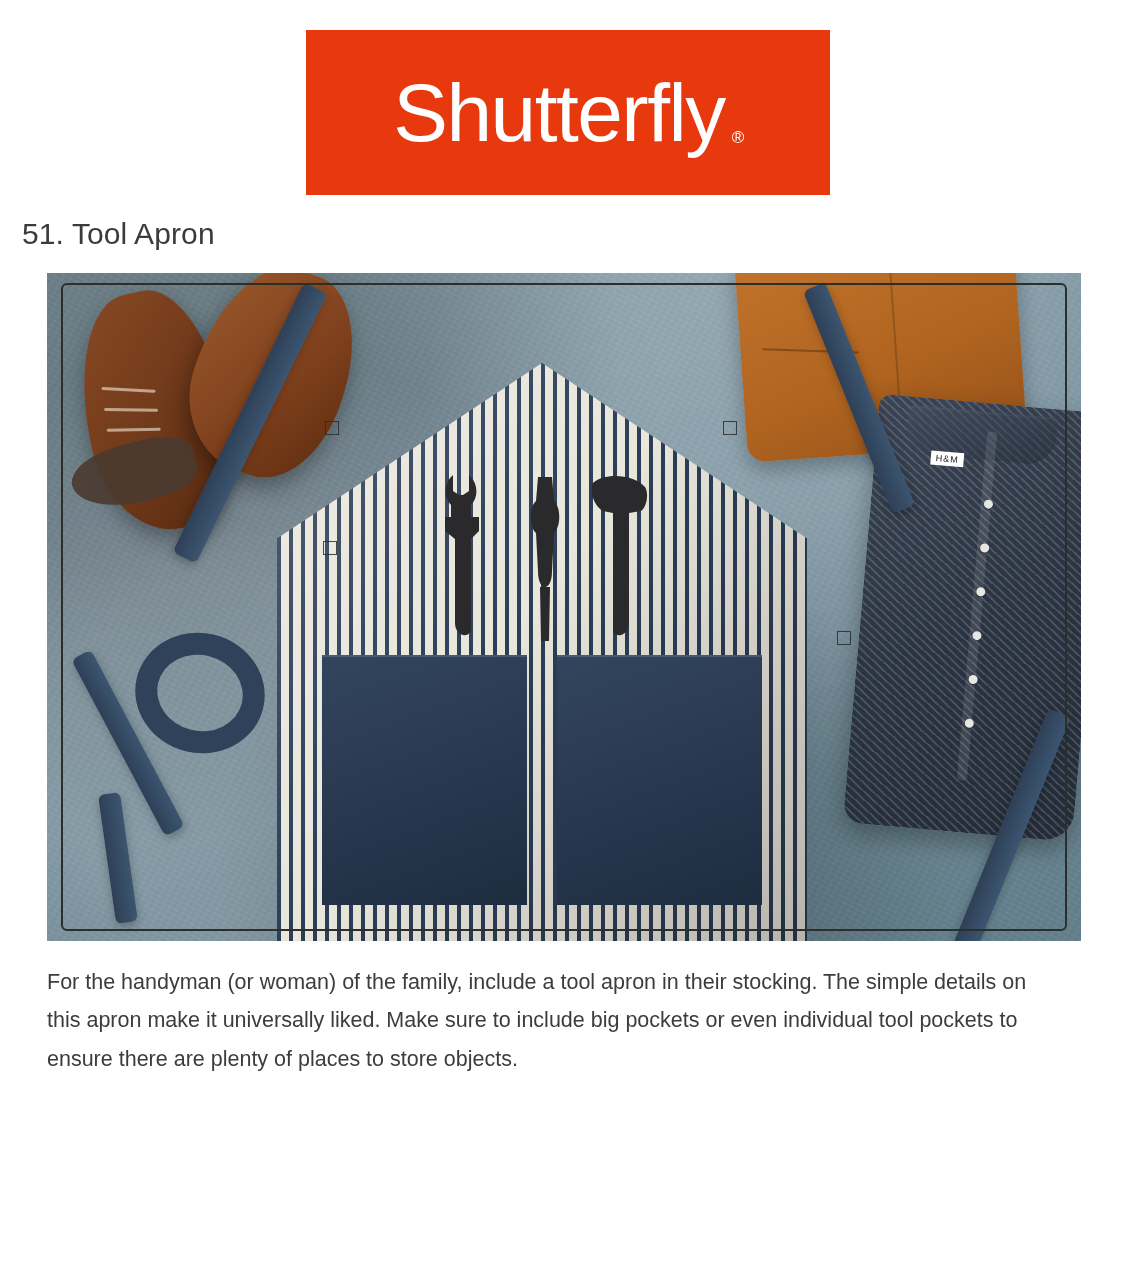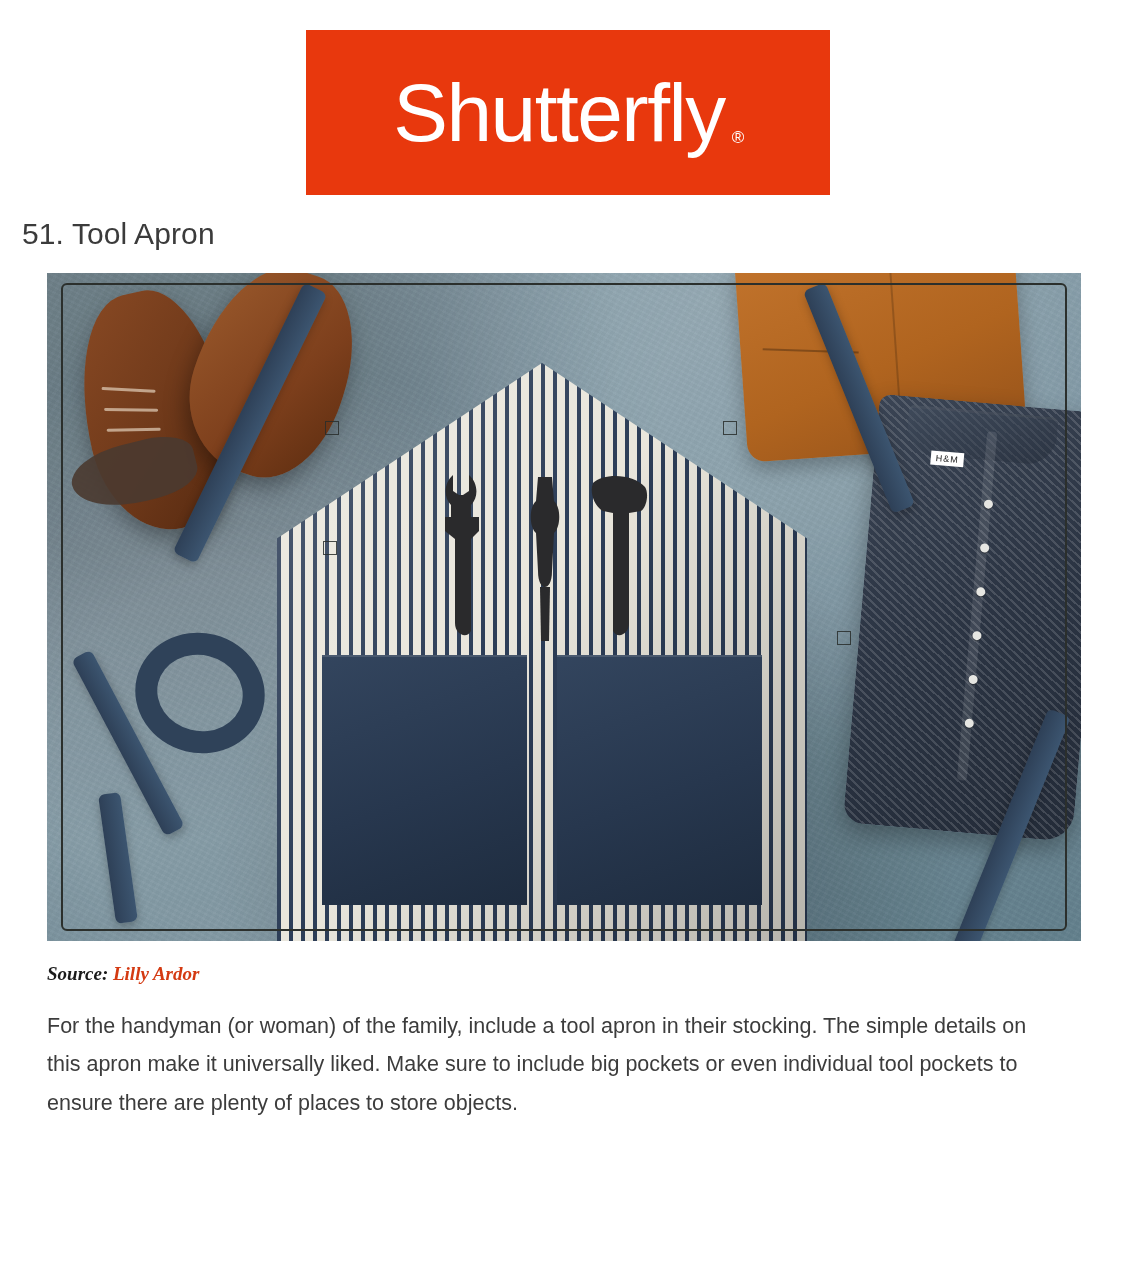--- a/index.html
+++ b/index.html
@@ -353,20 +353,16 @@
       </svg>
     </div>
 
     <div class="frame"></div>
     <div class="corner-mark" style="left:278px; top:148px;"></div>
     <div class="corner-mark" style="left:676px; top:148px;"></div>
     <div class="corner-mark" style="left:276px; top:268px;"></div>
     <div class="corner-mark" style="left:790px; top:358px;"></div>
   </div>
 
-  <div class="source-line">
-    <span>Source:</span>
-    <a class="source-link" href="#">Lilly Ardor</a>
-  </div>
 
   <p class="body-copy">For the handyman (or woman) of the family, include a tool apron in their stocking. The simple details on this apron make it universally liked. Make sure to include big pockets or even individual tool pockets to ensure there are plenty of places to store objects.</p>
 
 </div>
 
 </body></html>

